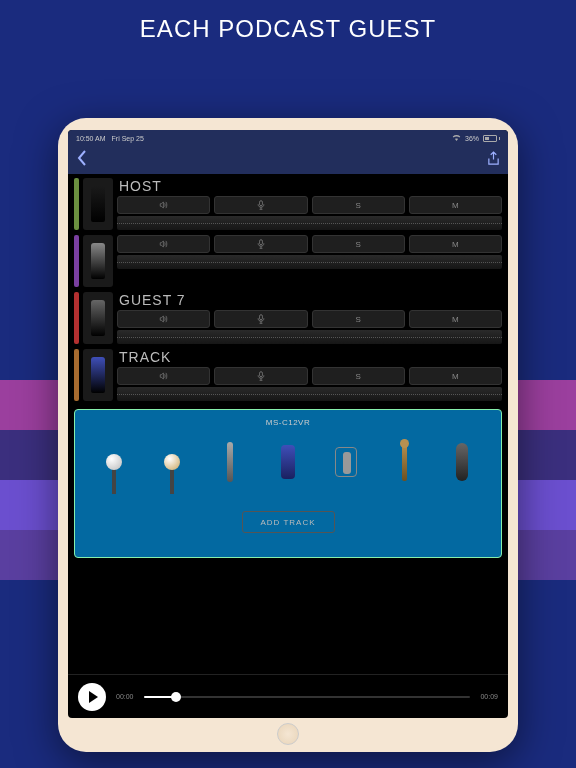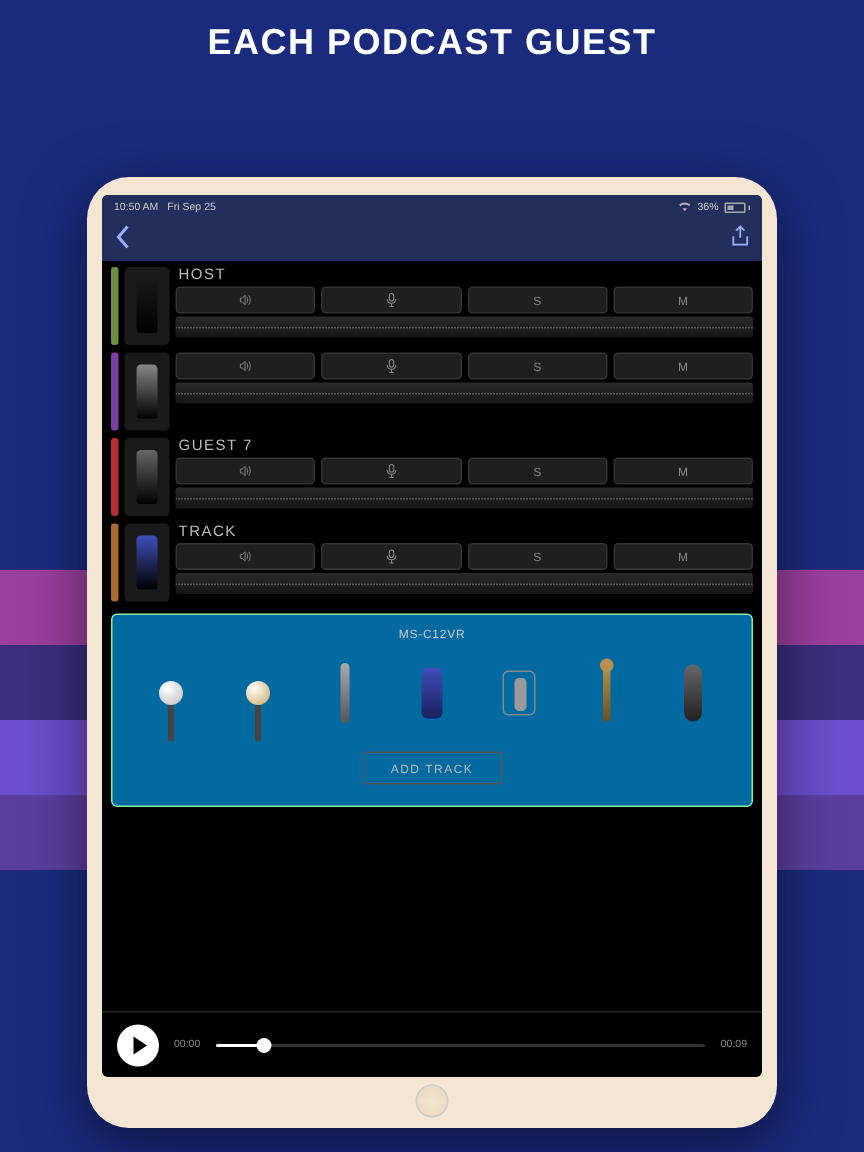--- a/index.html
+++ b/index.html
@@ -5,45 +5,45 @@
 *{margin:0;padding:0;box-sizing:border-box;font-family:-apple-system,Helvetica,Arial,sans-serif}
 body{width:576px;height:768px;overflow:hidden;position:relative;background:#1a2b7e}
 .bg-stripes{position:absolute;inset:0;z-index:0}
 .stripe{height:70px;width:100%}
 .s0{background:#1a2b7e;height:380px}
 .s1{background:#9b3f9e;height:50px}
 .s2{background:#3b2f7e;height:50px}
 .s3{background:#6b4fcf;height:50px}
 .s4{background:#5a3fa0;height:50px}
 .s5{background:#1a2b7e;height:200px}
-.promo{position:relative;z-index:5;color:#fff;text-align:center;font-weight:700;font-size:24px;letter-spacing:1px;padding:15px 20px 12px;line-height:1.2}
+.promo{position:relative;z-index:5;color:#fff;text-align:center;font-weight:400;font-size:24px;letter-spacing:1px;padding:15px 20px 12px;line-height:1.2}
 .ipad{position:absolute;z-index:10;left:50%;top:118px;transform:translateX(-50%);width:460px;height:634px;background:#f5e6d3;border-radius:28px;padding:12px 10px 34px;box-shadow:0 10px 40px rgba(0,0,0,.5)}
 .screen{width:100%;height:100%;background:#000;border-radius:4px;overflow:hidden;position:relative;display:flex;flex-direction:column}
 .statusbar{height:16px;background:#222e5c;display:flex;align-items:center;justify-content:space-between;padding:0 8px;font-size:7px;color:#ccc}
 .sb-left{display:flex;gap:6px}
 .sb-right{display:flex;gap:4px;align-items:center}
 .navbar{height:28px;background:#222e5c;display:flex;align-items:center;justify-content:space-between;padding:0 8px}
 .nav-icon{color:#9db0ff;font-size:16px;cursor:pointer}
 .tracks{padding:4px 6px 0;display:flex;flex-direction:column;gap:5px}
 .track{display:flex;gap:4px;height:52px}
 .track-color{width:5px;border-radius:2px}
 .track-mic{width:30px;height:52px;background:#1a1a1a;border-radius:3px;display:flex;align-items:center;justify-content:center}
 .mic-shape{width:14px;height:36px;border-radius:3px 3px 2px 2px;position:relative}
 .track-body{flex:1;display:flex;flex-direction:column;gap:2px}
-.track-label{color:#bbb;font-size:10px;letter-spacing:1px;padding-left:2px}
+.track-label{color:#bbb;font-size:14px;letter-spacing:1px;padding-left:2px}
 .track-buttons{display:flex;gap:4px}
 .tb{flex:1;height:18px;background:#1f1f1f;border:1px solid #333;border-radius:3px;display:flex;align-items:center;justify-content:center;color:#888;font-size:8px;cursor:pointer}
 .tb svg{width:10px;height:10px;fill:#888}
 .waveform{height:14px;background:linear-gradient(to bottom,#2a2a2a,#161616);border-radius:2px;position:relative;overflow:hidden}
 .waveform::after{content:"";position:absolute;left:0;right:0;top:50%;height:1px;background:repeating-linear-gradient(90deg,#555 0 1px,transparent 1px 2px)}
 .mic-picker{margin:8px 6px 0;background:#0369a1;border:1px solid #86efac;border-radius:4px;padding:8px 6px 0}
 .picker-title{color:#ccc;font-size:8px;text-align:center;margin-bottom:6px;letter-spacing:.5px}
 .picker-row{display:flex;justify-content:space-around;align-items:flex-end;height:54px;padding:0 4px}
 .pick-mic{width:30px;height:50px;display:flex;align-items:center;justify-content:center}
-.add-track{margin:14px auto;width:93px;height:22px;border:1px solid #555;border-radius:3px;color:#bbb;font-size:8px;letter-spacing:1px;display:flex;align-items:center;justify-content:center;cursor:pointer;background:transparent}
+.add-track{margin:24px auto;width:93px;height:22px;border:1px solid #555;border-radius:3px;color:#bbb;font-size:8px;letter-spacing:1px;display:flex;align-items:center;justify-content:center;cursor:pointer;background:transparent}
 .spacer{flex:1}
 .player{height:44px;border-top:1px solid #222;display:flex;align-items:center;padding:0 10px;gap:10px}
 .play-btn{width:28px;height:28px;background:#fff;border-radius:50%;display:flex;align-items:center;justify-content:center;cursor:pointer}
 .play-btn::after{content:"";border-left:9px solid #000;border-top:6px solid transparent;border-bottom:6px solid transparent;margin-left:2px}
 .time{color:#888;font-size:7px}
 .progress{flex:1;height:2px;background:#333;position:relative;border-radius:2px}
 .progress-thumb{position:absolute;left:10%;top:50%;transform:translate(-50%,-50%);width:10px;height:10px;background:#fff;border-radius:50%}
 .progress-fill{position:absolute;left:0;width:10%;height:100%;background:#fff;border-radius:2px}
 .home-btn{position:absolute;bottom:7px;left:50%;transform:translateX(-50%);width:22px;height:22px;border:1px solid #ccc;border-radius:50%;background:radial-gradient(circle,#f5e6d3,#e8d4b8)}
 .battery{display:inline-flex;align-items:center;gap:2px}

